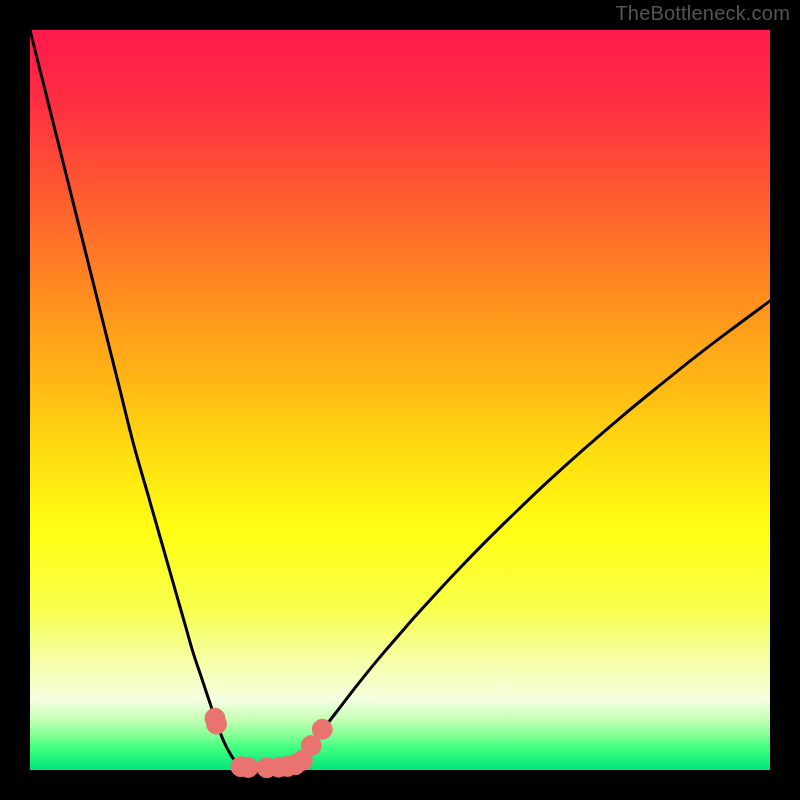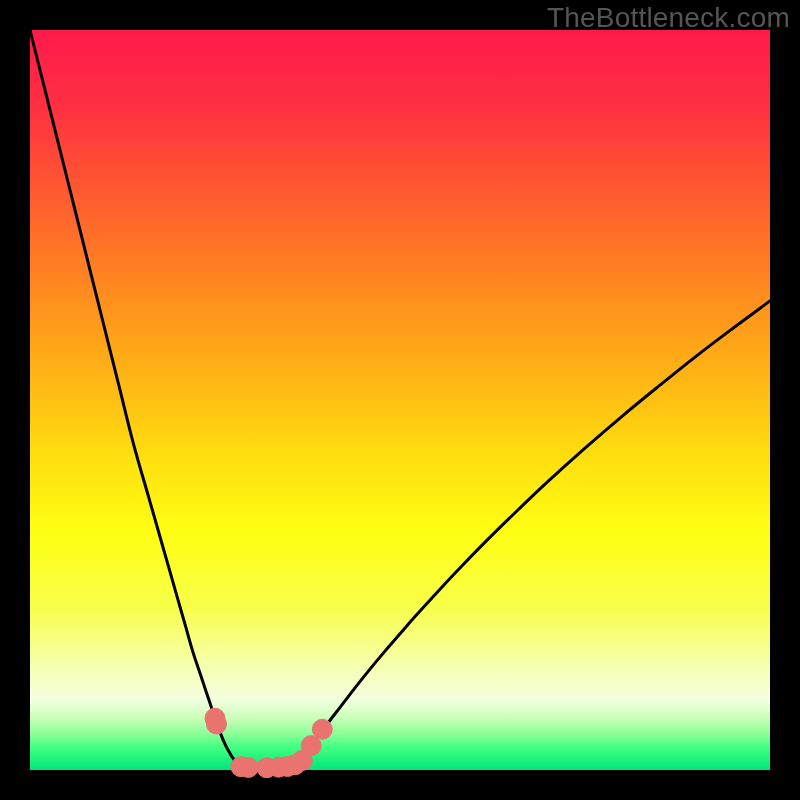--- a/index.html
+++ b/index.html
@@ -14,21 +14,21 @@
     position: relative;
     width: 800px;
     height: 800px;
     background: #000;
   }
   .watermark {
     position: absolute;
     top: 2px;
     right: 10px;
     font-family: Arial, Helvetica, sans-serif;
-    font-size: 28px;
+    font-size: 20px;
     font-weight: 500;
     color: #555;
     letter-spacing: 0.2px;
     z-index: 10;
   }
   svg {
     display: block;
   }
 </style>
 </head>

